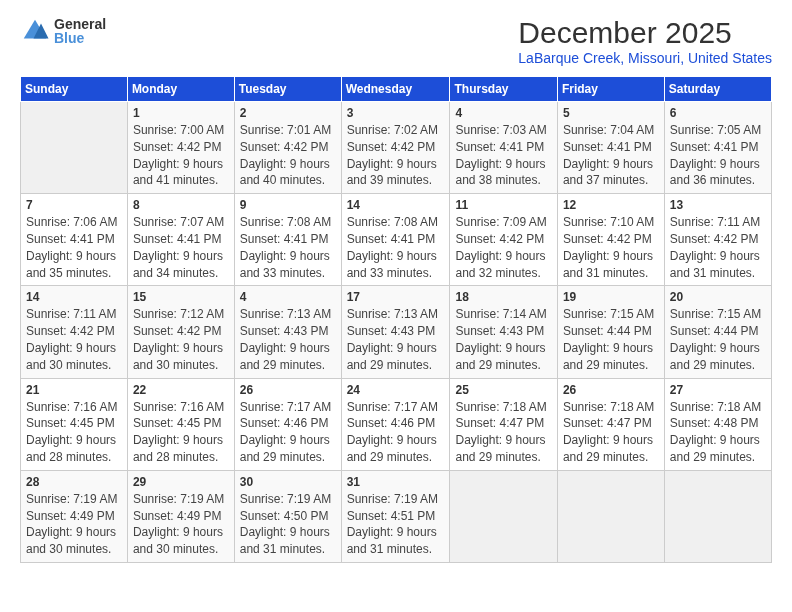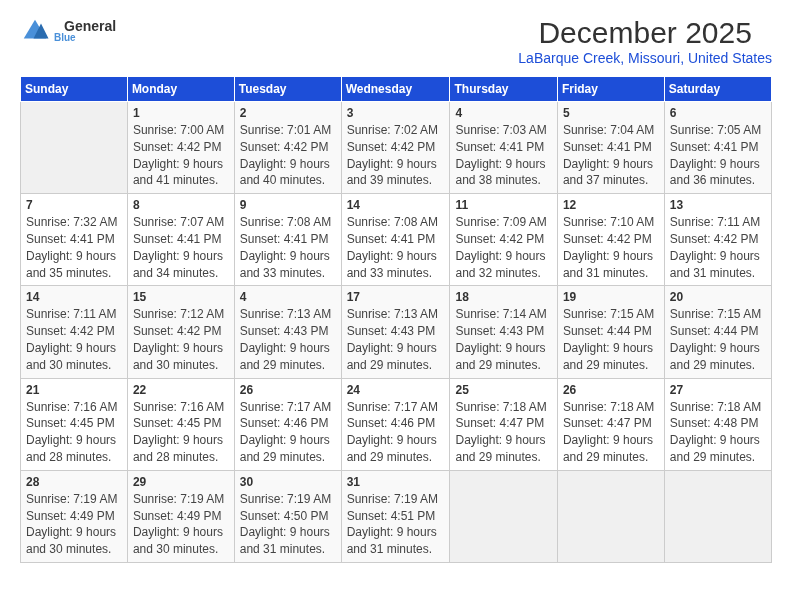--- a/index.html
+++ b/index.html
@@ -29,33 +29,32 @@
     }
     .logo-text {
       display: flex;
       flex-direction: column;
       line-height: 1;
     }
     .logo-general {
       font-size: 14px;
       font-weight: bold;
       color: #333;
-      margin-left: 10px;
     }
     .logo-blue {
-      font-size: 10px;
+      font-size: 14px;
       font-weight: bold;
       color: #4a90d9;
     }
     .logo-icon {
       width: 30px;
       height: 30px;
     }
     .title-block {
-      text-align: center;
+      text-align: left;
     }
     .main-title {
       font-size: 30px;
       font-weight: normal;
       color: #333;
     }
     .subtitle {
       font-size: 14px;
       color: #1d4ed8;
     }
@@ -176,21 +175,21 @@
             <span class="day-num">6</span>
             <div class="day-info" style="white-space: pre-line;">Sunrise: 7:05 AM
 Sunset: 4:41 PM
 Daylight: 9 hours
 and 36 minutes.</div>
           </td>
         </tr>
         <tr>
           <td>
             <span class="day-num">7</span>
-            <div class="day-info" style="white-space: pre-line;">Sunrise: 7:32 AM
+            <div class="day-info" style="white-space: pre-line;">Sunrise: 7:06 AM
 Sunset: 4:41 PM
 Daylight: 9 hours
 and 35 minutes.</div>
           </td>
           <td>
             <span class="day-num">8</span>
             <div class="day-info" style="white-space: pre-line;">Sunrise: 7:07 AM
 Sunset: 4:41 PM
 Daylight: 9 hours
 and 34 minutes.</div>

